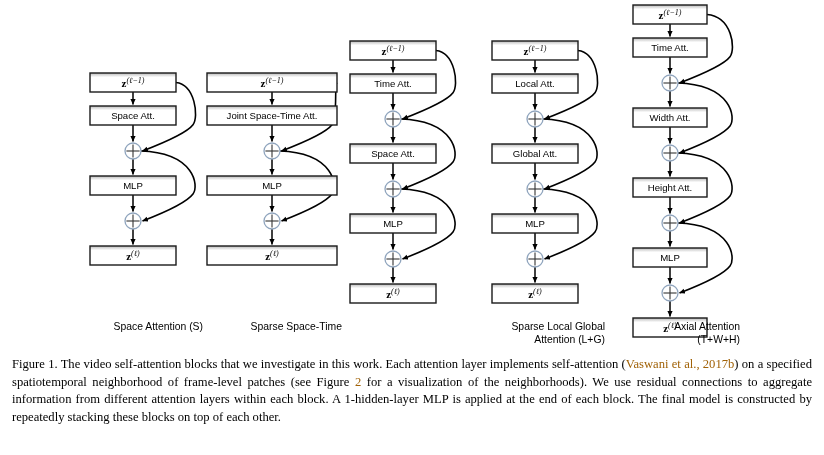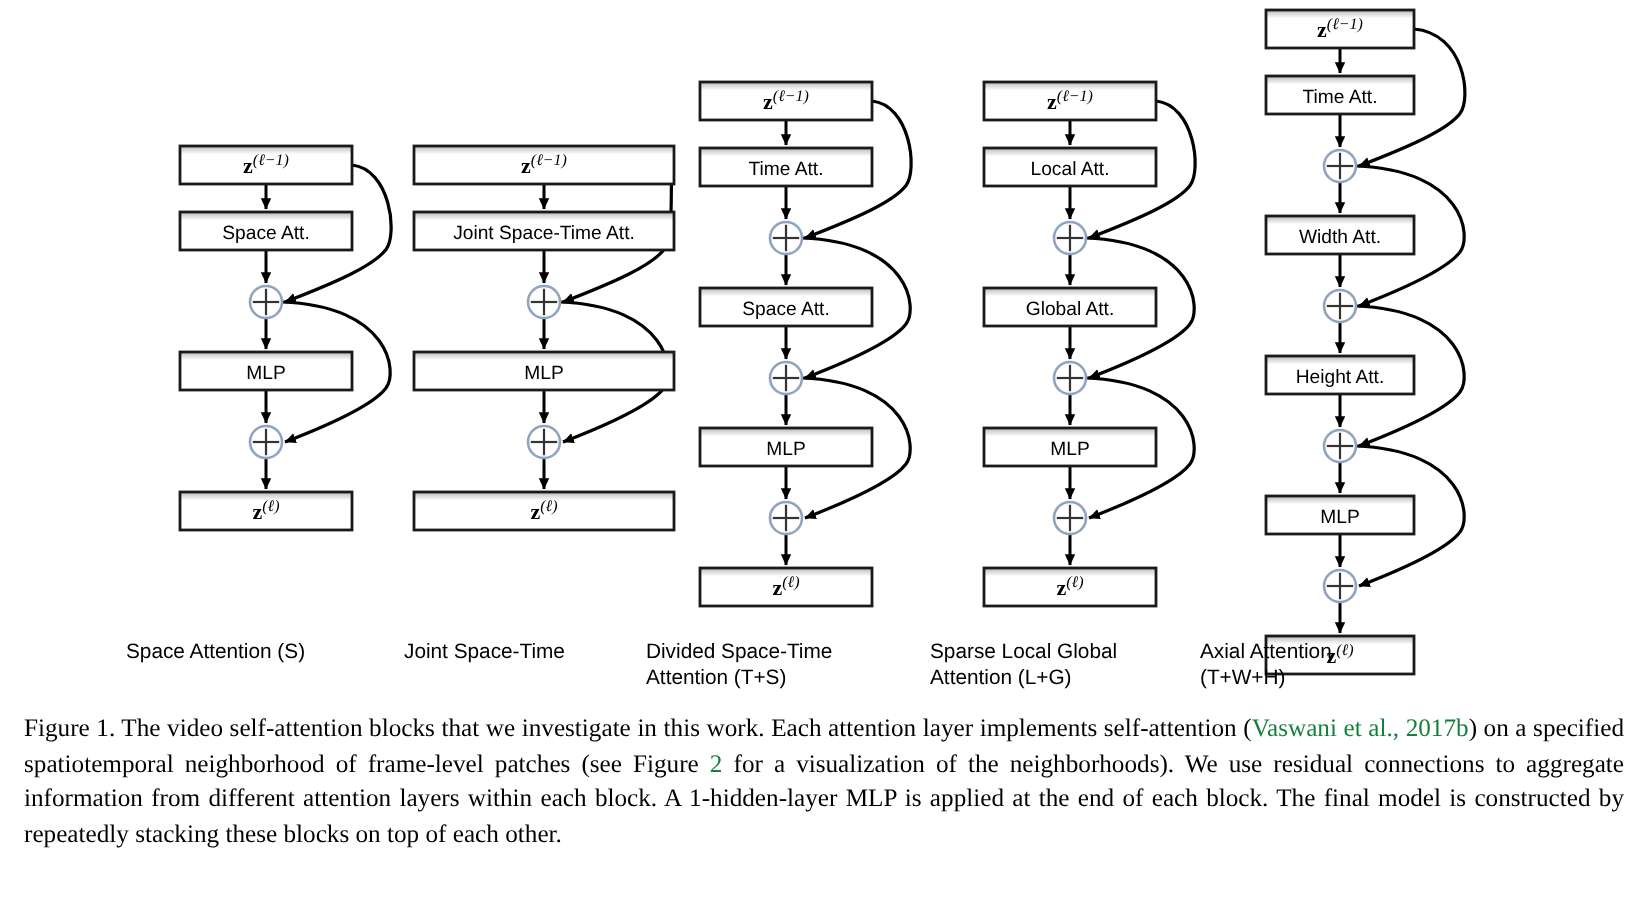--- a/index.html
+++ b/index.html
@@ -13,25 +13,25 @@
 
   
   #caption{
     position:absolute;left:12px;top:356px;width:800px;
     font-family:"Liberation Serif", serif;
     font-size:12.6px;line-height:17.6px;
     text-align:justify;text-justify:inter-word;
     color:#000;
   }
   #caption .fig-label{}
-  #caption .cite{color:#15803d;}
+  #caption .cite{color:#a16207;}
 
   
   .col-caption{
-    position:absolute;text-align:left;
+    position:absolute;text-align:right;
     font-size:10.4px;line-height:12.6px;color:#000;
     font-family:"Liberation Sans", sans-serif;
   }
 </style>
 </head>
 <body>
 
 <div id="figure">
   <svg id="diagram" width="824" height="350" viewBox="0 0 824 350">
     <defs>
@@ -269,25 +269,21 @@
           </g>
         </g>
       </g>
   </svg>
 
   <div class="col-caption" style="left:63px;top:321px;width:140px;">
     <div>Space Attention (S)</div>
     <div></div>
   </div>
   <div class="col-caption" style="left:202px;top:321px;width:140px;">
-    <div>Joint Space-Time</div>
-  </div>
-  <div class="col-caption" style="left:323px;top:321px;width:140px;">
-    <div>Divided Space-Time</div>
-    <div>Attention (T+S)</div>
+    <div>Sparse Space-Time</div>
   </div>
   <div class="col-caption" style="left:600px;top:321px;width:140px;">
     <div>Axial Attention</div>
     <div>(T+W+H)</div>
   </div>
   <div class="col-caption" style="left:465px;top:321px;width:140px;">
     <div>Sparse Local Global</div>
     <div>Attention (L+G)</div>
   </div>
 </div>

